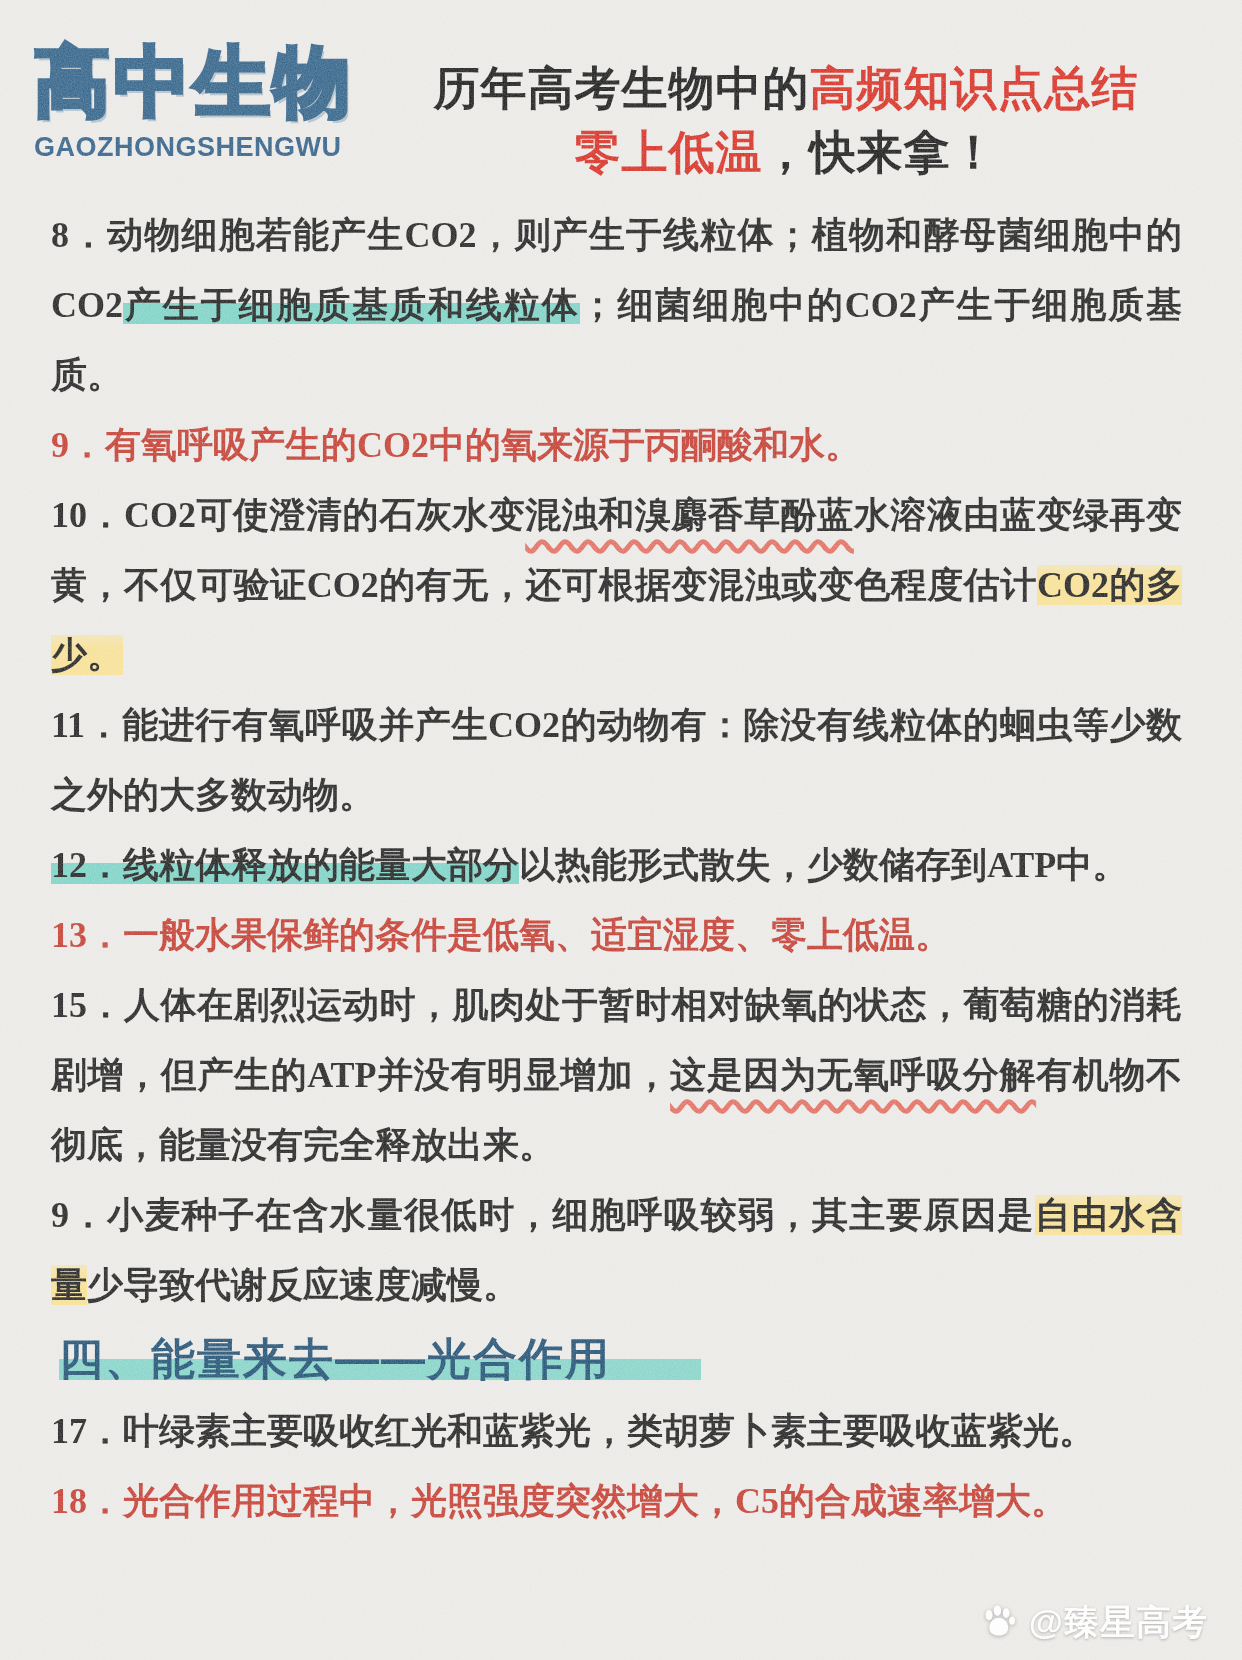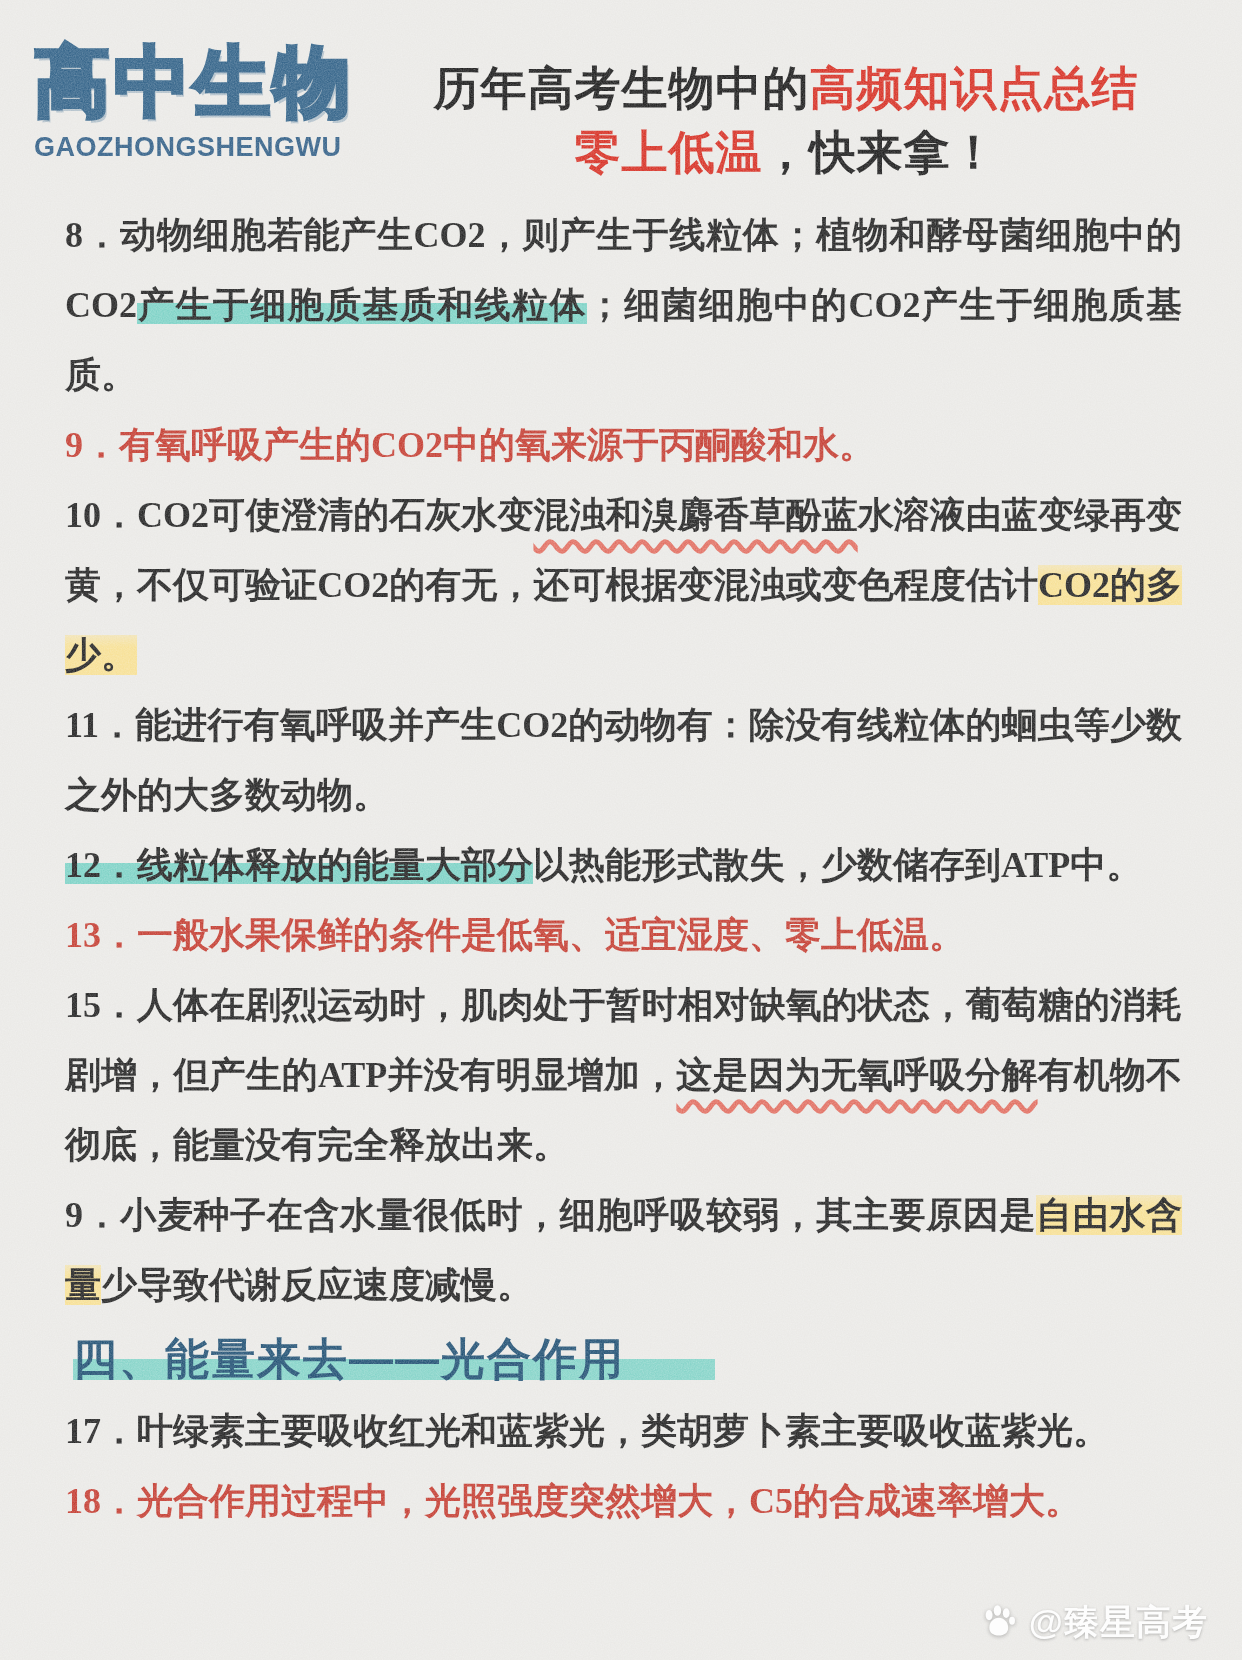--- a/index.html
+++ b/index.html
@@ -39,21 +39,21 @@
   .title-block{
     flex:1;text-align:center;
     font-weight:900;font-size:46px;line-height:64px;
     padding-top:14px;letter-spacing:1px;
   }
   .title-black{color:#141414;}
   .title-red{color:#d5281c;}
   
   .content{
     position:relative;z-index:2;
-    padding:16px 60px 0 65px;
+    padding:16px 60px 0 51px;
     font-size:36px;font-weight:700;color:#1b1b1b;
     line-height:70px;text-align:justify;
   }
   .note{margin:0;}
   .red-note{color:#c2362a;}
   .hl-teal{
     background:linear-gradient(to bottom,transparent 46%,rgba(111,206,193,.92) 46%,rgba(111,206,193,.92) 97%,transparent 97%);
   }
   .hl-yellow{
     background:linear-gradient(to bottom,rgba(247,222,140,.55) 0%,rgba(247,222,140,.95) 30%,rgba(247,222,140,.95) 100%);

